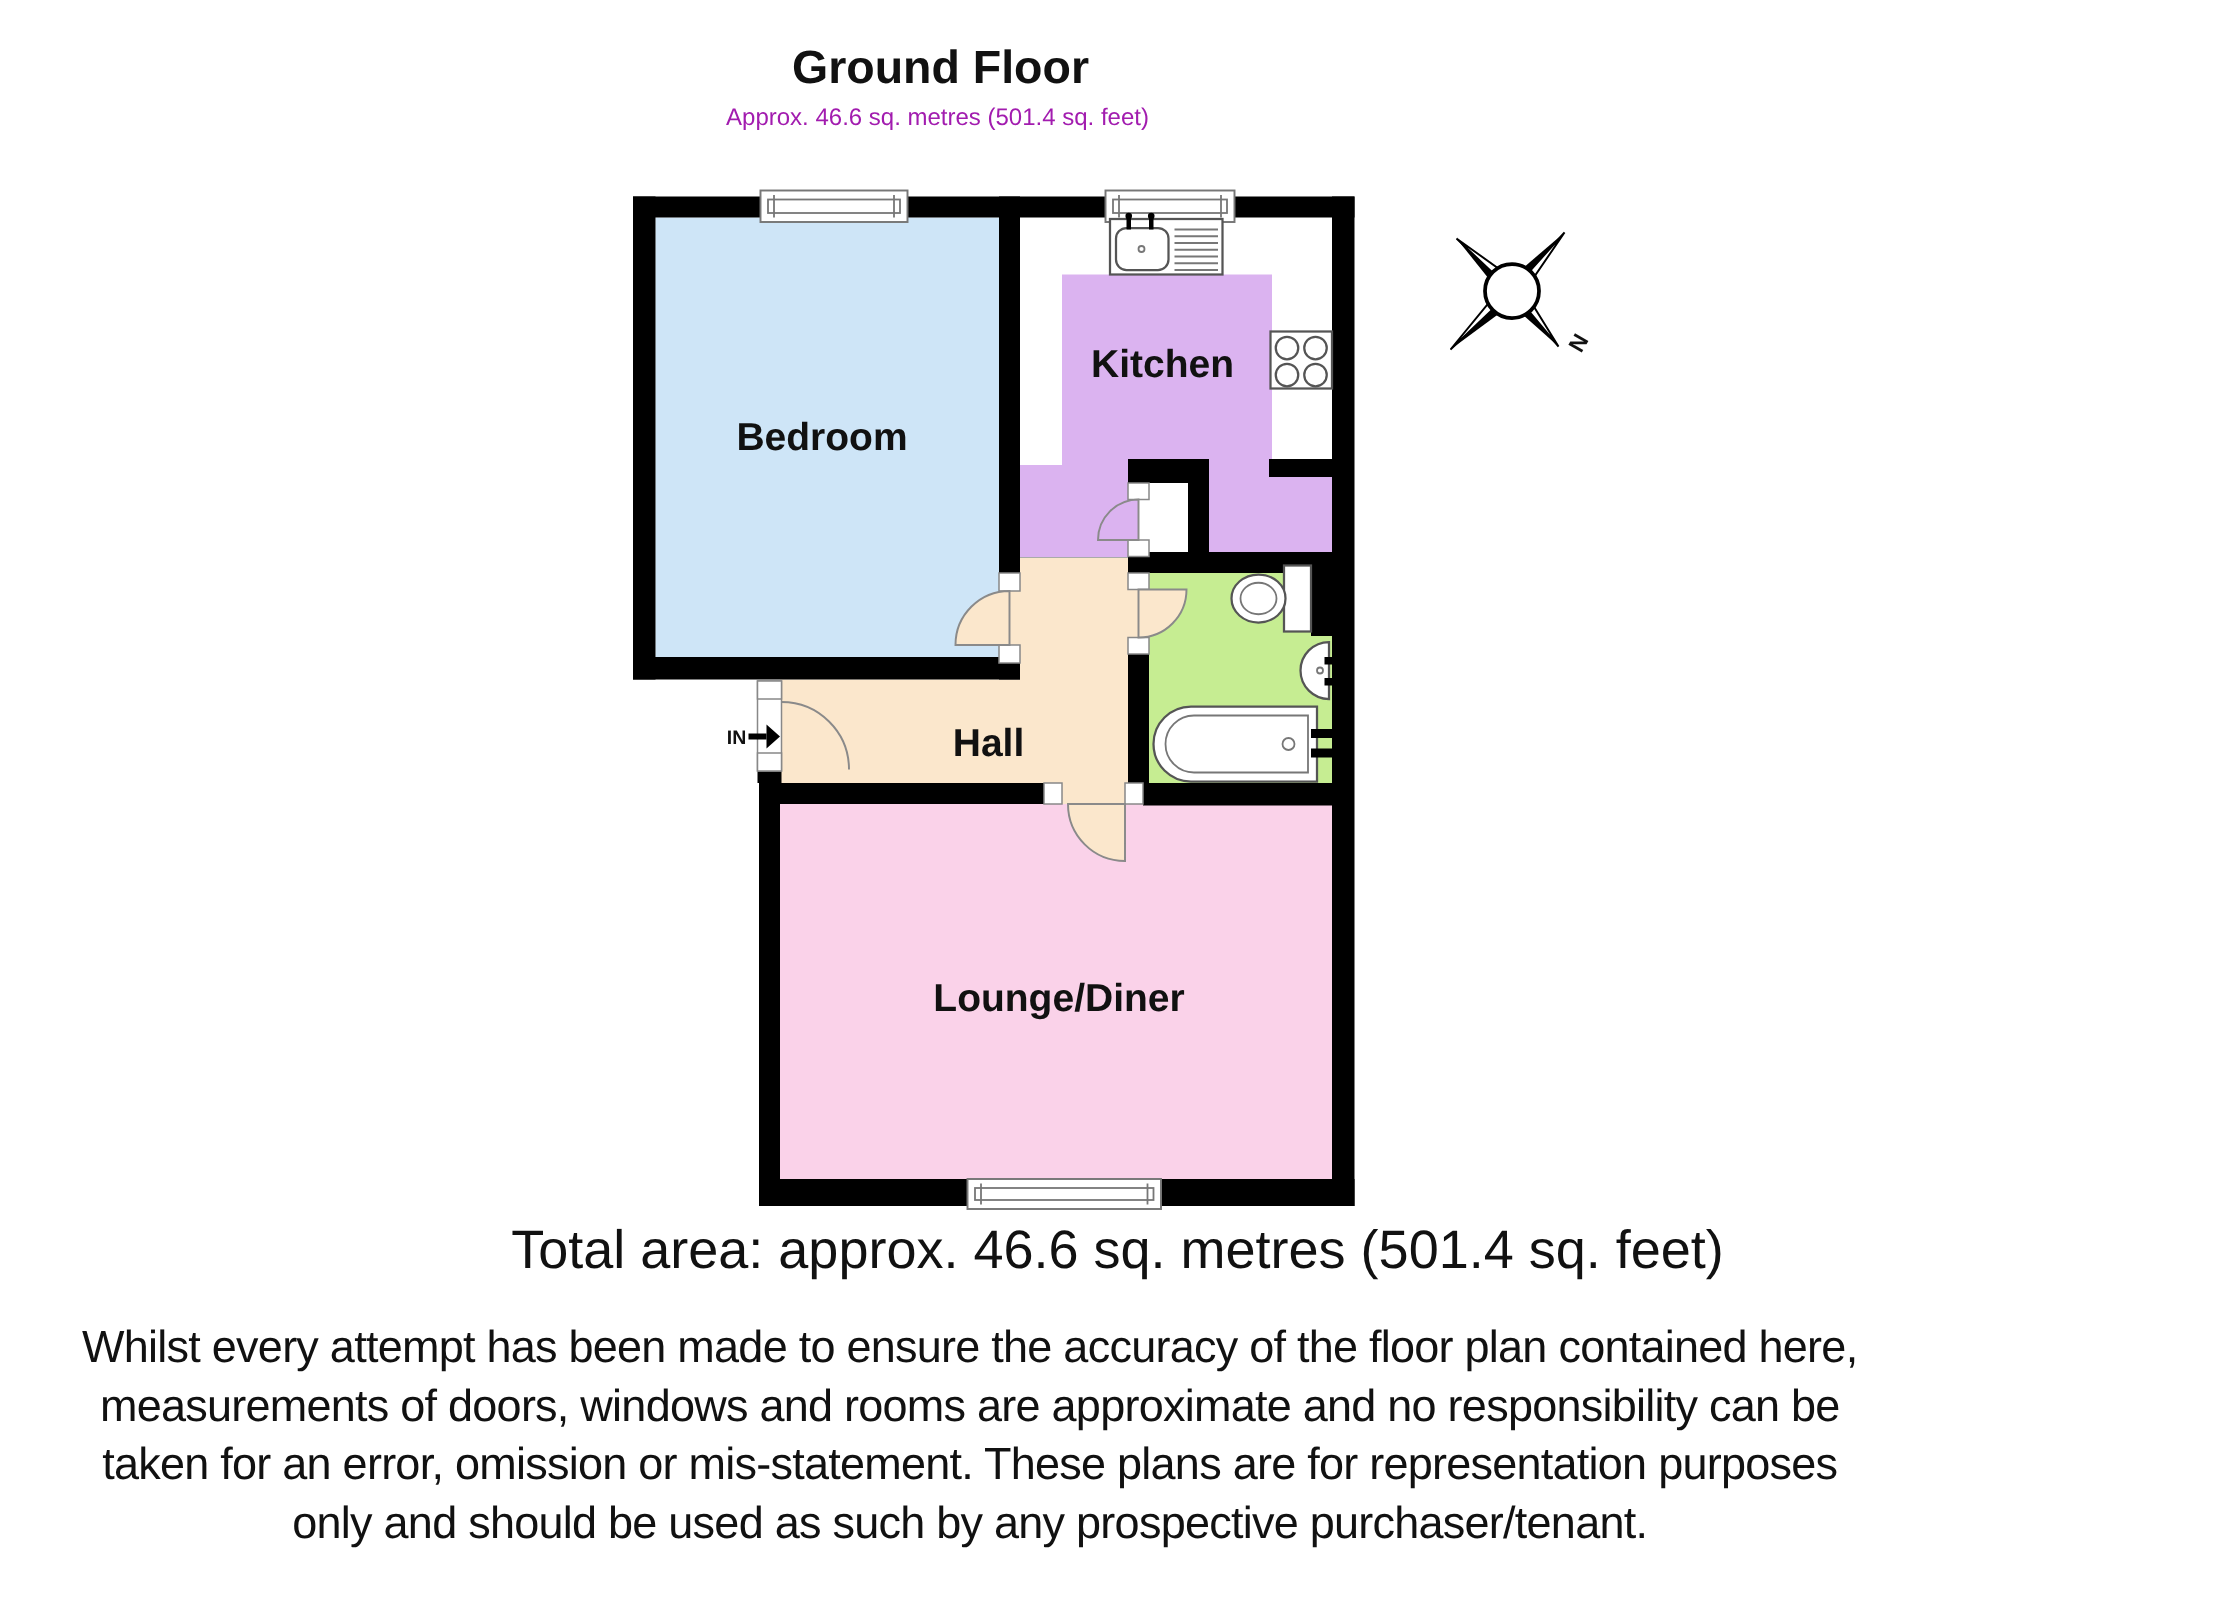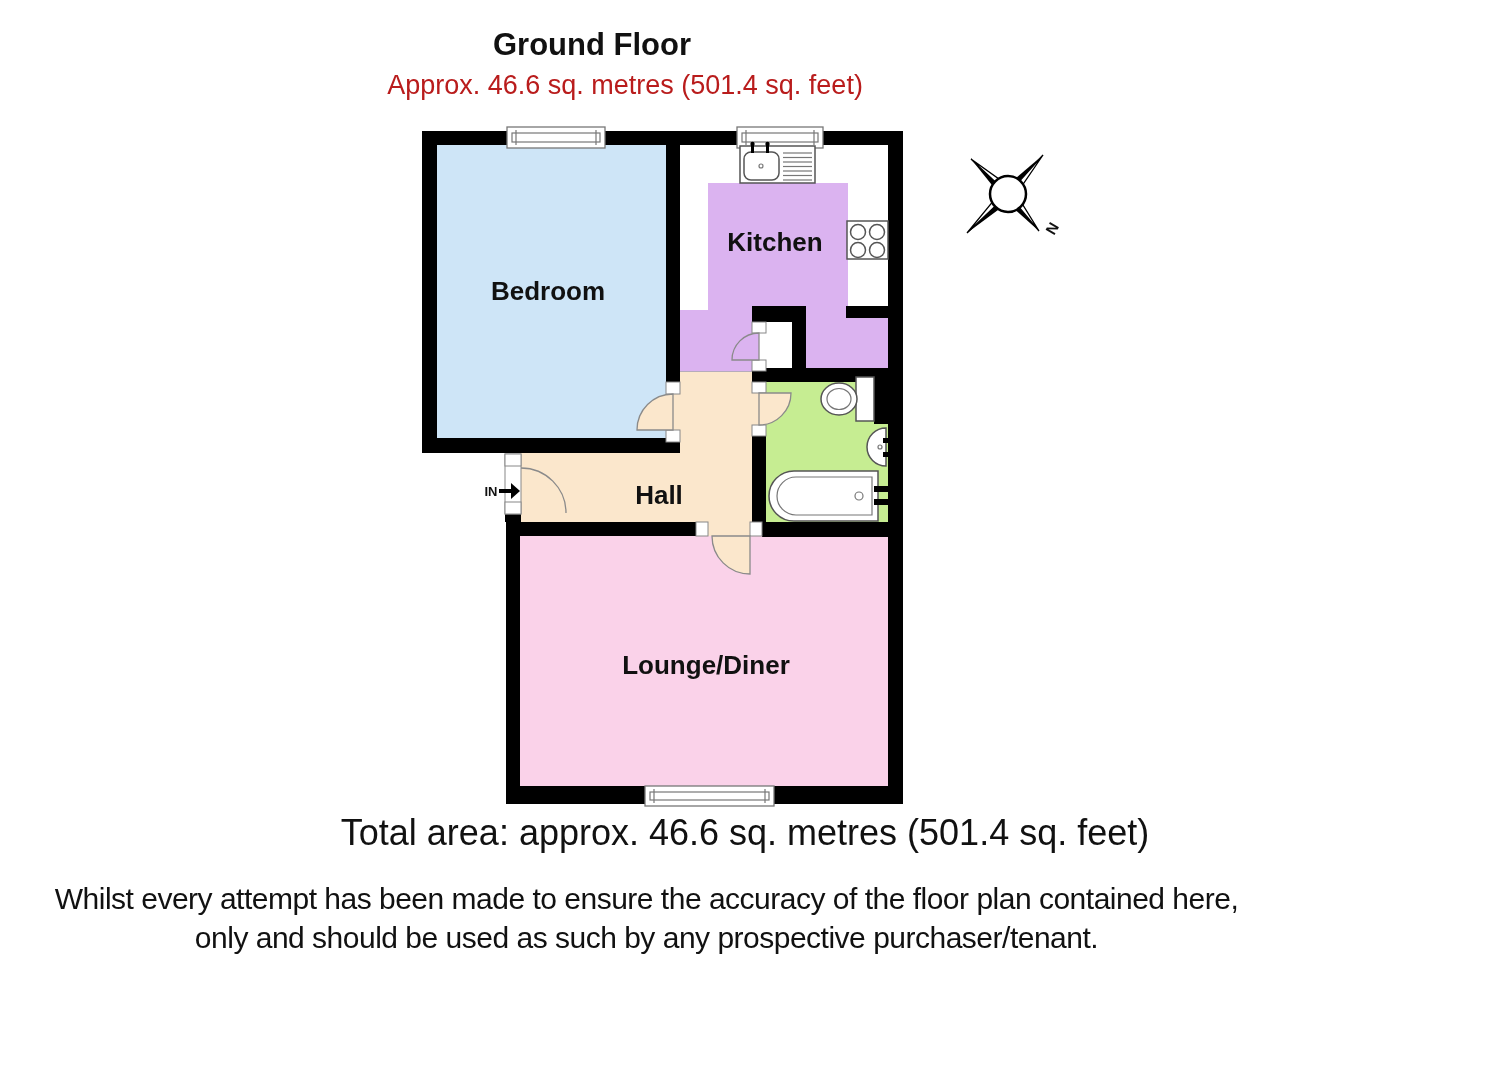--- a/index.html
+++ b/index.html
@@ -1,22 +1,22 @@
 <!DOCTYPE html>
 <html><head>
 <meta charset="utf-8">
 <style>
   html,body{margin:0;padding:0;background:#fff;}
   .page{position:relative;width:1485px;height:1080px;background:#fff;overflow:hidden;
         font-family:"Liberation Sans",sans-serif;}
   .plan-svg{position:absolute;left:0;top:0;}
-  .hdr-title{position:absolute;top:27px;left:592px;transform:translateX(-50%);
+  .hdr-title{position:absolute;top:27px;left:627px;transform:translateX(-50%);
              font-size:31px;font-weight:bold;color:#111;white-space:nowrap;}
   .hdr-sub{position:absolute;top:70px;left:625px;transform:translateX(-50%);
-           font-size:27px;color:#b91c1c;white-space:nowrap;}
+           font-size:16px;color:#a21caf;white-space:nowrap;}
   .total-area{position:absolute;top:812px;left:745px;transform:translateX(-50%);
               font-size:36px;color:#111;white-space:nowrap;text-align:center;}
   .disclaimer{position:absolute;top:879px;left:0;width:1293px;text-align:center;
               font-size:30px;line-height:39px;color:#111;letter-spacing:-0.5px;}
   .room-label{font:bold 26px "Liberation Sans",sans-serif;fill:#111;}
   .in-label{font:bold 13px "Liberation Sans",sans-serif;fill:#111;}
   .n-label{font:bold 15px "Liberation Sans",sans-serif;fill:#111;}
   .fix{stroke:#555;fill:#fff;stroke-width:1.5;}
   .fixline{stroke:#777;stroke-width:1.2;fill:none;}
   .wallpiece{fill:#000;}
@@ -193,16 +193,18 @@
     <text class="room-label" x="548" y="300" text-anchor="middle">Bedroom</text>
     <text class="room-label" x="775" y="251" text-anchor="middle">Kitchen</text>
     <text class="room-label" x="659" y="504" text-anchor="middle">Hall</text>
     <text class="room-label" x="706" y="674" text-anchor="middle">Lounge/Diner</text>
   </svg>
 
   <div class="total-area">Total area: approx. 46.6 sq. metres (501.4 sq. feet)</div>
 
   <div class="disclaimer">
     <div>Whilst every attempt has been made to ensure the accuracy of the floor plan contained here,</div>
+    <div>measurements of doors, windows and rooms are approximate and no responsibility can be</div>
+    <div>taken for an error, omission or mis-statement. These plans are for representation purposes</div>
     <div>only and should be used as such by any prospective purchaser/tenant.</div>
   </div>
 
 </div>
 
 </body></html>

